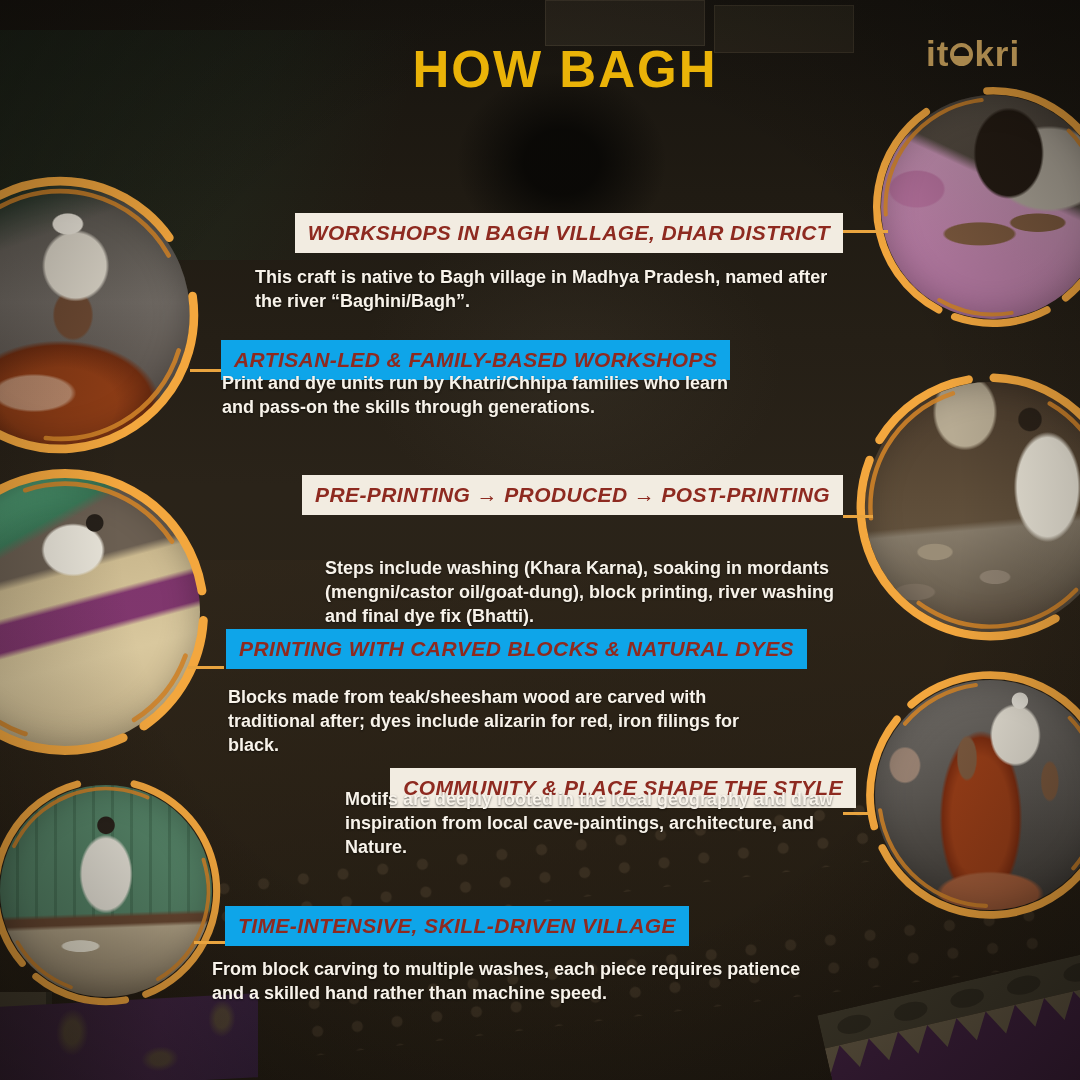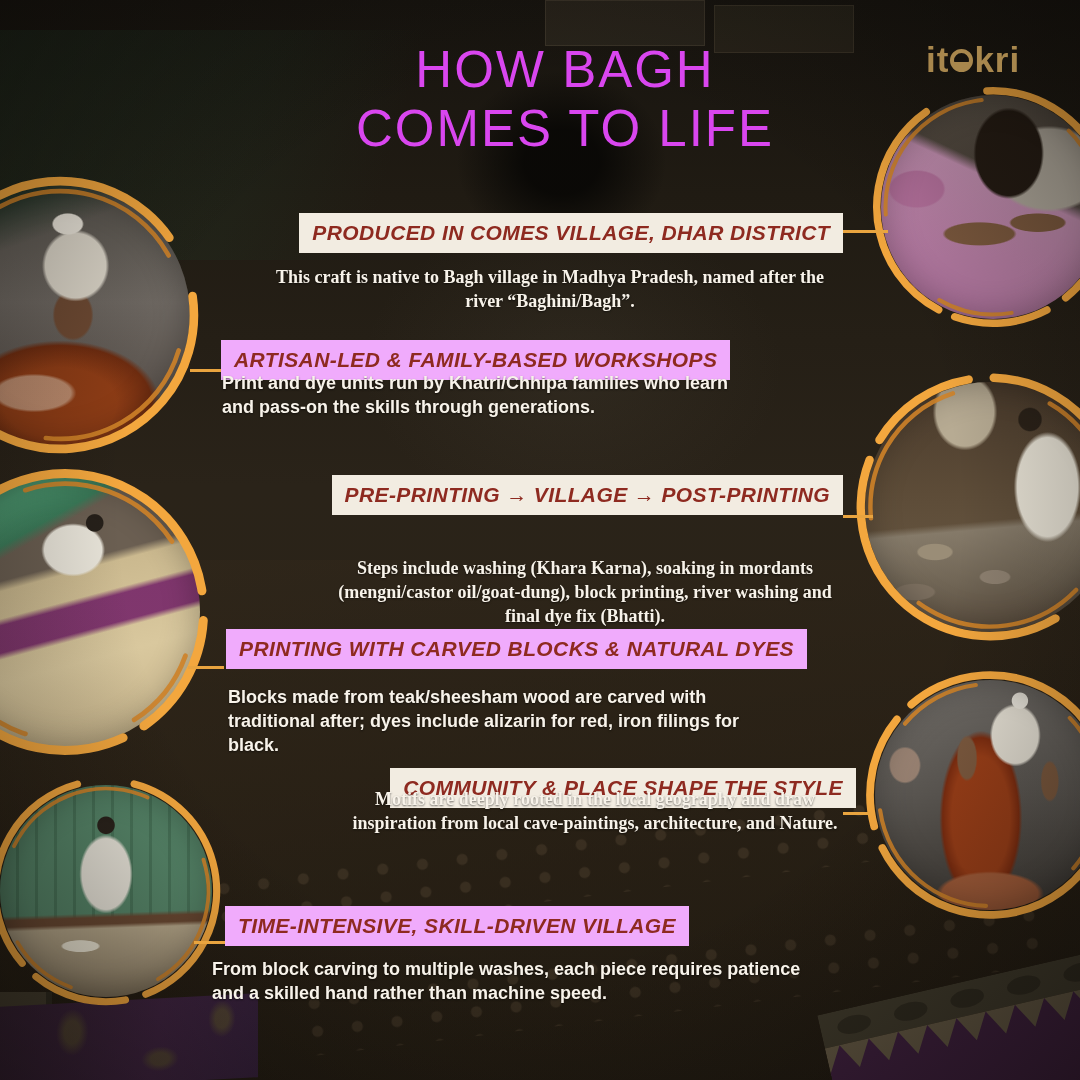--- a/index.html
+++ b/index.html
@@ -93,31 +93,31 @@
       repeating-linear-gradient(90deg,#57876a 0 16px,#49755a 16px 19px);}
 
   
   .ring{position:absolute;pointer-events:none;}
 
   
   .connector{position:absolute;height:3px;background:#E9A43F;z-index:4;}
 
   
   .title{left:280px;top:40px;width:570px;text-align:center;z-index:5;
-    color:#d946ef;font-size:51px;font-weight:normal;letter-spacing:2px;line-height:1.16;}
-  .brand{left:926px;top:40px;z-index:5;color:#A8874D;font-size:35px;font-weight:bold;letter-spacing:1px;}
+    color:#eab308;font-size:51px;font-weight:bold;letter-spacing:2px;line-height:1.16;}
+  .brand{left:926px;top:34px;z-index:5;color:#A8874D;font-size:35px;font-weight:bold;letter-spacing:1px;}
   .logo-o{display:inline-block;width:15px;height:15px;border:4px solid #A8874D;border-radius:50%;
     background:linear-gradient(to top,#A8874D 42%,rgba(0,0,0,0) 42%);margin:0 1px;}
   .sec-header{position:absolute;z-index:5;font-style:italic;font-weight:bold;font-size:21px;
     letter-spacing:.4px;color:#8E2A20;padding:8px 13px;white-space:nowrap;}
   .cream{background:#F2ECE1;}
-  .orange{background:#f0abfc;}
+  .orange{background:#0ea5e9;}
   .sec-body{position:absolute;z-index:5;font-weight:bold;font-size:18px;line-height:1.33;
     color:#F8F3EA;text-shadow:0 1px 2px rgba(0,0,0,.55);}
-  .align-r{text-align:center;font-family:Liberation Serif, serif;}
+  .align-r{text-align:left;}
 </style>
 </head>
 <body>
 
 <div class="abs bg-base"></div>
 <div class="abs bg-green"></div>
 <div class="abs bg-board1"></div>
 <div class="abs bg-board2"></div>
 <div class="abs bg-tableband"></div>
 <div class="abs motif-band mb1"></div>
@@ -175,31 +175,30 @@
 
 <div class="connector" style="left:836px;top:230px;width:52px"></div>
 <div class="connector" style="left:190px;top:369px;width:34px"></div>
 <div class="connector" style="left:843px;top:515px;width:30px"></div>
 <div class="connector" style="left:188px;top:666px;width:36px"></div>
 <div class="connector" style="left:843px;top:812px;width:28px"></div>
 <div class="connector" style="left:194px;top:941px;width:33px"></div>
 
 <div class="abs title">
   <div>HOW BAGH</div>
-  <div>COMES TO LIFE</div>
 </div>
 <div class="abs brand"><span>it</span><span class="logo-o"></span><span>kri</span></div>
 
-<div class="sec-header cream" style="right:237px;top:213px">PRODUCED IN COMES VILLAGE, DHAR DISTRICT</div>
+<div class="sec-header cream" style="right:237px;top:213px">WORKSHOPS IN BAGH VILLAGE, DHAR DISTRICT</div>
 <div class="sec-body align-r" style="right:235px;top:266px;width:590px">This craft is native to Bagh village in Madhya Pradesh, named after the river “Baghini/Bagh”.</div>
 
 <div class="sec-header orange" style="left:221px;top:340px">ARTISAN-LED &amp; FAMILY-BASED WORKSHOPS</div>
 <div class="sec-body" style="left:222px;top:372px;width:520px">Print and dye units run by Khatri/Chhipa families who learn and pass-on the skills through generations.</div>
 
-<div class="sec-header cream" style="right:237px;top:475px">PRE-PRINTING → VILLAGE → POST-PRINTING</div>
+<div class="sec-header cream" style="right:237px;top:475px">PRE-PRINTING → PRODUCED → POST-PRINTING</div>
 <div class="sec-body align-r" style="right:235px;top:557px;width:520px">Steps include washing (Khara Karna), soaking in mordants (mengni/castor oil/goat-dung), block printing, river washing and final dye fix (Bhatti).</div>
 
 <div class="sec-header orange" style="left:226px;top:629px">PRINTING WITH CARVED BLOCKS &amp; NATURAL DYES</div>
 <div class="sec-body" style="left:228px;top:686px;width:560px">Blocks made from teak/sheesham wood are carved with traditional after; dyes include alizarin for red, iron filings for black.</div>
 
 <div class="sec-header cream" style="right:224px;top:768px">COMMUNITY &amp; PLACE SHAPE THE STYLE</div>
 <div class="sec-body align-r" style="right:235px;top:788px;width:500px">Motifs are deeply rooted in the local geography and draw inspiration from local cave-paintings, architecture, and Nature.</div>
 
 <div class="sec-header orange" style="left:225px;top:906px">TIME-INTENSIVE, SKILL-DRIVEN VILLAGE</div>
 <div class="sec-body" style="left:212px;top:958px;width:600px">From block carving to multiple washes, each piece requires patience and a skilled hand rather than machine speed.</div>

